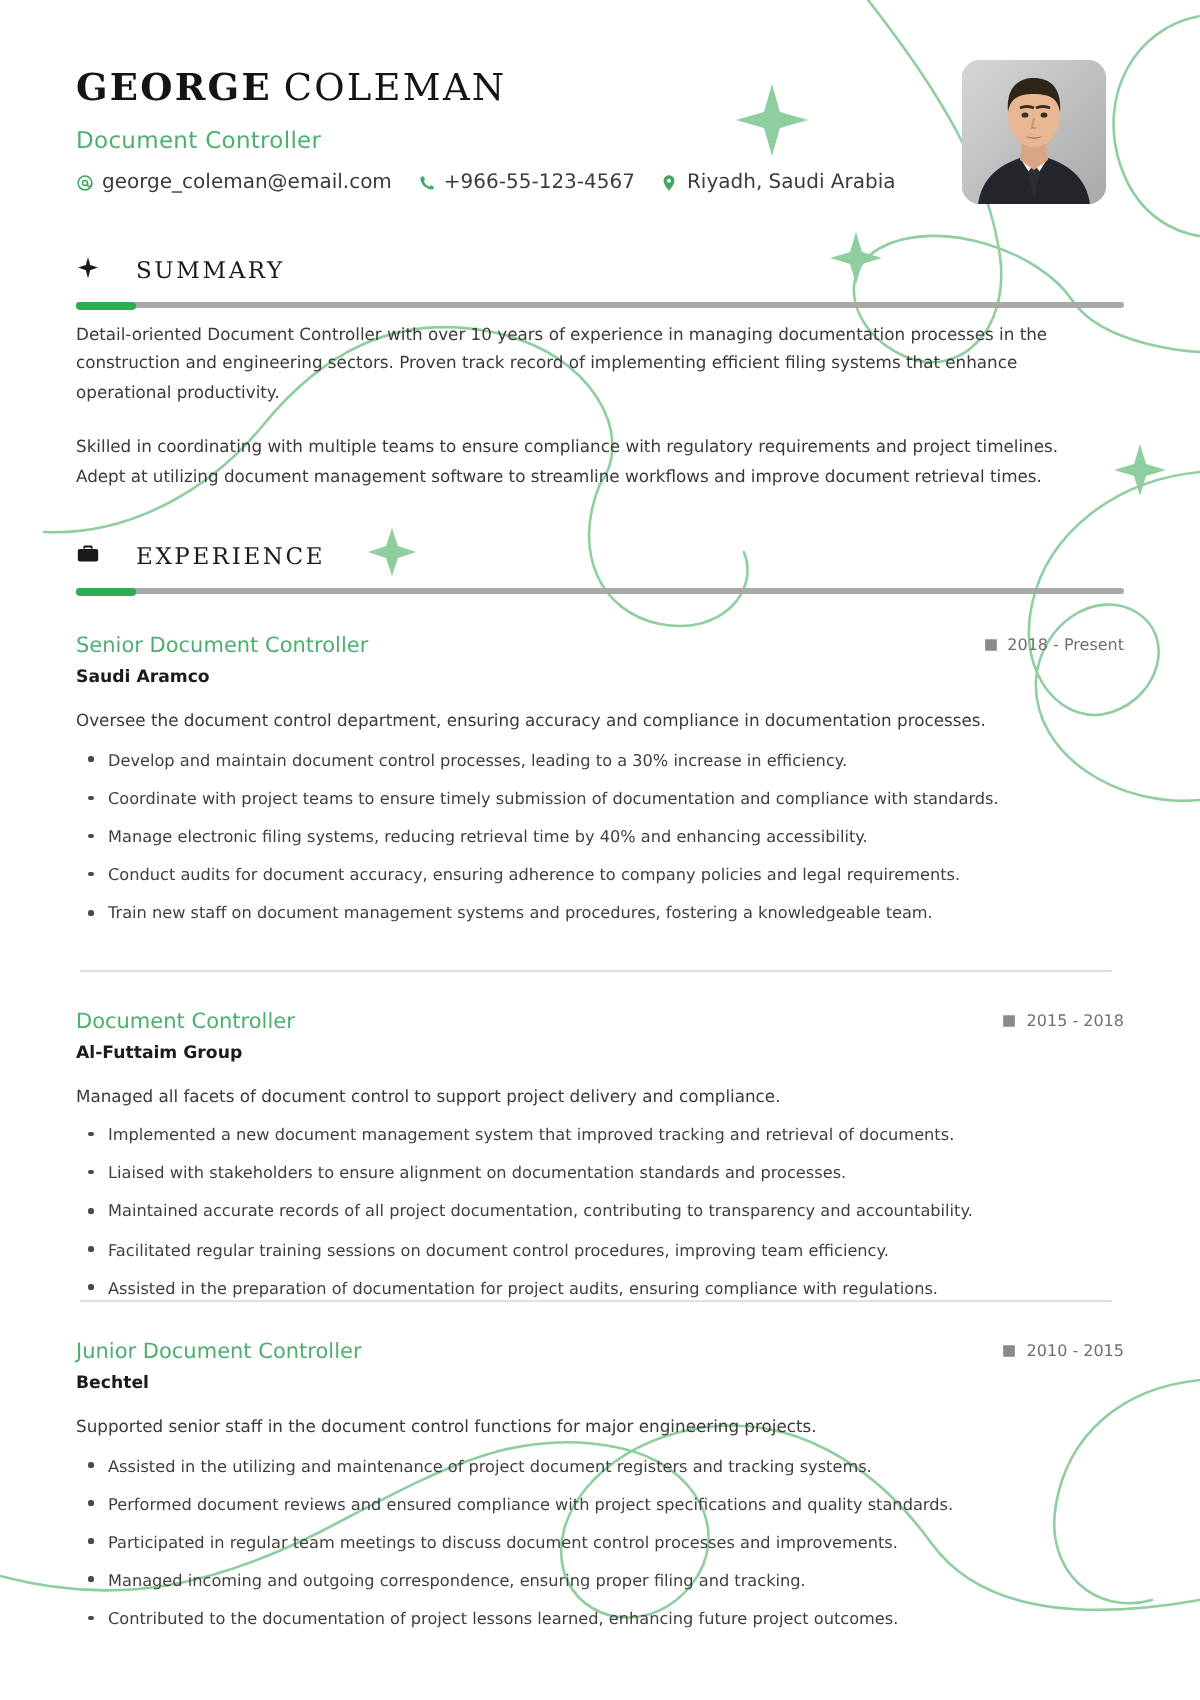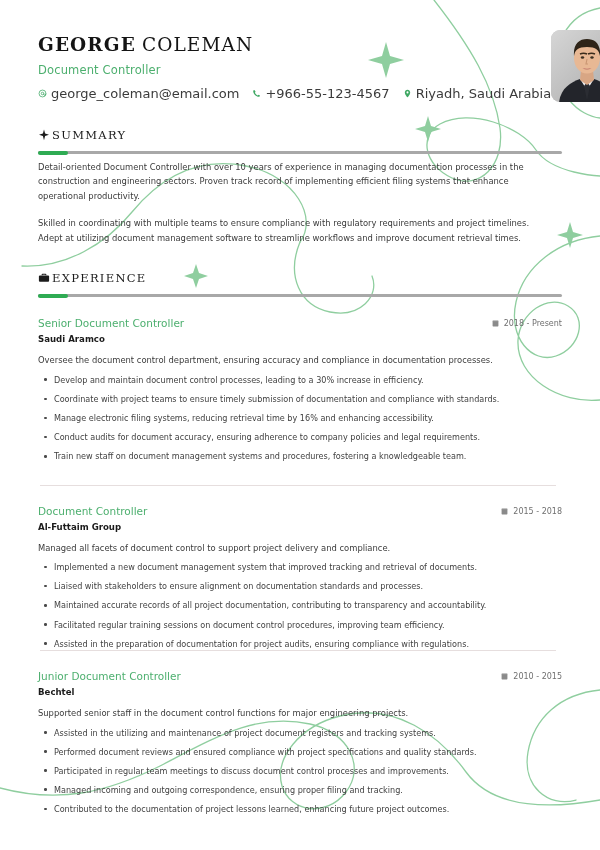--- a/index.html
+++ b/index.html
@@ -44,41 +44,41 @@
     margin-top:7px;
     font-size:11.5px;
     color:#4CAF6E;
     letter-spacing:.15px;
   }
   .contact-row {
     margin-top:9px;
     display:flex;
     align-items:center;
     gap:13px;
-    font-size:13px;
+    font-size:10px;
     color:#3b3b3b;
   }
   .contact-item { display:flex; align-items:center; gap:4px; white-space:nowrap; }
   .c-icon { display:inline-flex; width:9px; height:9px; color:#3fa864; flex:0 0 auto; }
   .c-icon svg { width:100%; height:100%; display:block; }
 
   .photo {
     width:72px; height:72px;
     border-radius:9px;
     overflow:hidden;
     flex:0 0 auto;
     margin-right:9px;
     background:#c9c9c9;
     position:relative;
   }
   .photo svg { width:100%; height:100%; display:block; }
 
   
   .section { margin-top:26px; }
-  .sec-head { display:flex; align-items:center; gap:2px; }
+  .sec-head { display:flex; align-items:flex-start; gap:18px; }
   .sec-icon { width:12px; height:12px; display:inline-flex; color:#1b1b1b; }
   .sec-icon svg { width:100%; height:100%; display:block; }
   .sec-title {
     font-family:"DejaVu Serif", serif;
     font-size:11.5px;
     letter-spacing:1.3px;
     color:#1b1b1b;
   }
   .divider {
     position:relative;
@@ -277,21 +277,21 @@
                 </svg>
             </span>
             <span class="date">2018 - Present</span>
           </div>
         </div>
         <div class="company">Saudi Aramco</div>
         <div class="job-desc">Oversee the document control department, ensuring accuracy and compliance in documentation processes.</div>
         <ul class="bullets">
           <li>Develop and maintain document control processes, leading to a 30% increase in efficiency.</li>
           <li>Coordinate with project teams to ensure timely submission of documentation and compliance with standards.</li>
-          <li>Manage electronic filing systems, reducing retrieval time by 16% and enhancing accessibility.</li>
+          <li>Manage electronic filing systems, reducing retrieval time by 40% and enhancing accessibility.</li>
           <li>Conduct audits for document accuracy, ensuring adherence to company policies and legal requirements.</li>
           <li>Train new staff on document management systems and procedures, fostering a knowledgeable team.</li>
         </ul>
       </div>
 
       <div class="job sep" style="margin-top:22px;">
         <div class="job-head">
           <div class="role">Document Controller</div>
           <div class="date-wrap">
             <span class="cal-icon">

